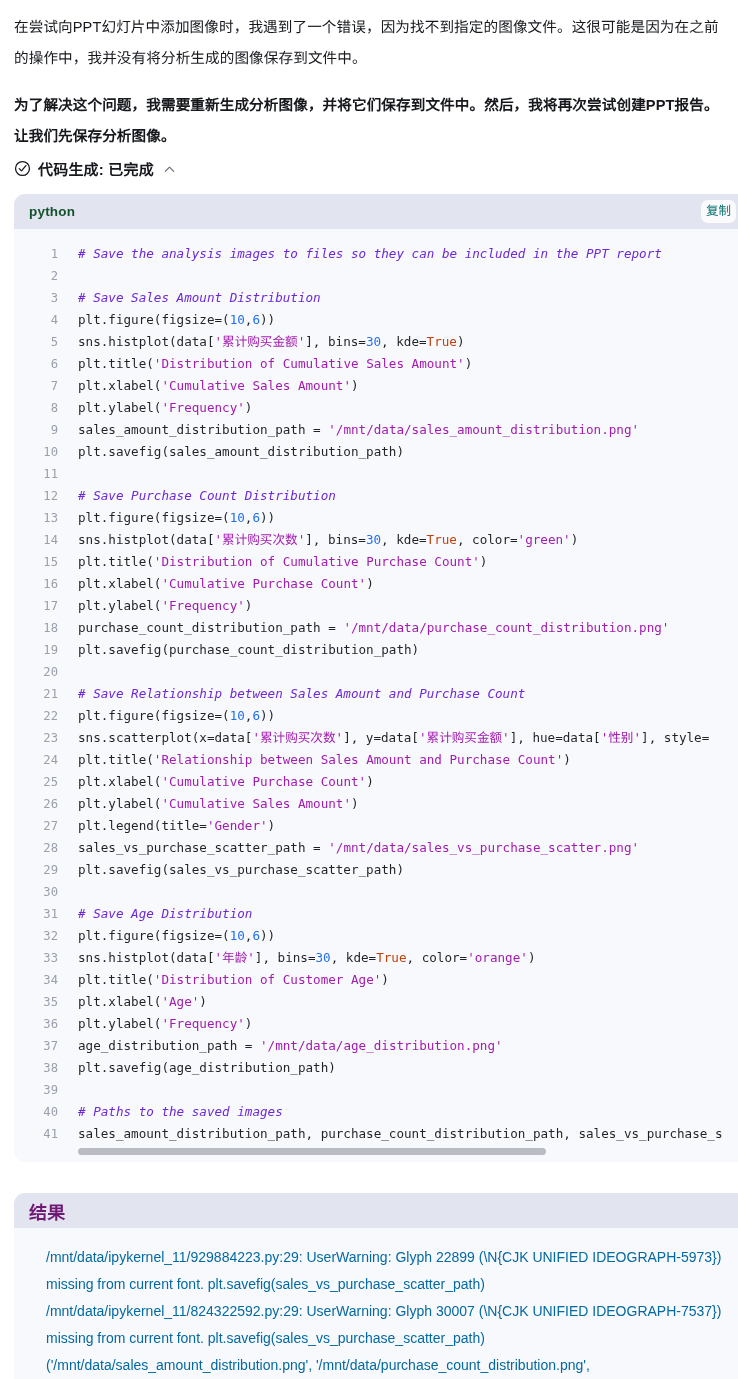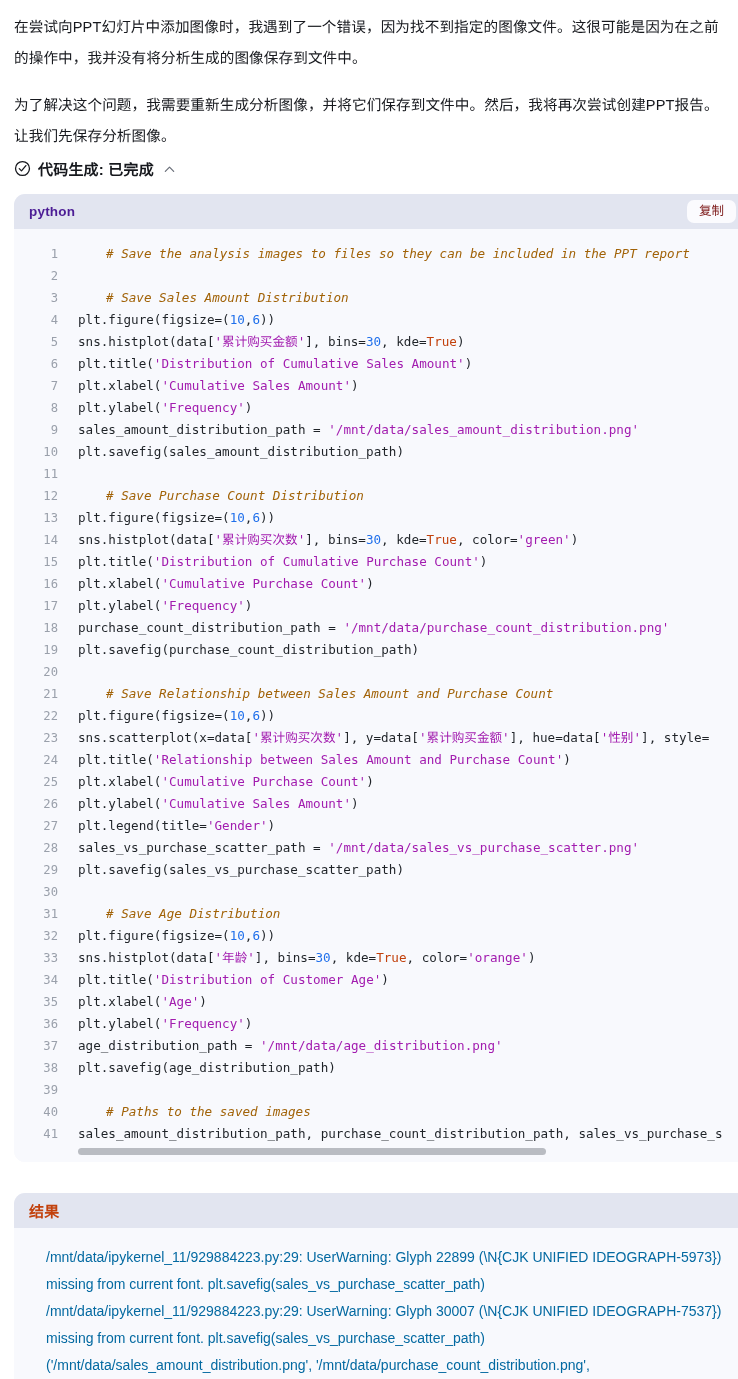--- a/index.html
+++ b/index.html
@@ -29,21 +29,21 @@
     padding: 0 14px;
     padding-top: 12px;
   }
   .prose p {
     margin: 0 0 16px 0;
     font-size: 14.6px;
     line-height: 31px;
     color: #16181d;
     letter-spacing: 0.1px;
   }
-  .prose p.last { margin-bottom: 4px; }
+  .prose p.last { margin-bottom: 4px; font-weight: bold; }
 
   
   .status-line {
     display: flex;
     align-items: center;
     gap: 7px;
     padding: 0 14px;
     margin-top: 2px;
     margin-bottom: 14px;
     height: 24px;
@@ -84,30 +84,30 @@
     height: 35px;
     display: flex;
     align-items: center;
     justify-content: space-between;
     padding: 0 12px 0 15px;
     box-sizing: border-box;
   }
   .code-lang {
     font-size: 13.5px;
     font-weight: 700;
-    color: #4c1d95;
+    color: #14532d;
     letter-spacing: 0.2px;
   }
   .copy-btn {
     background: #fbfbfe;
     border: none;
     border-radius: 7px;
     font-size: 12.5px;
-    color: #7f1d1d;
-    padding: 4px 12px;
+    color: #0f766e;
+    padding: 4px 5px;
     cursor: pointer;
     font-family: inherit;
     line-height: 1.2;
   }
 
   .code-body {
     position: relative;
     background: #f8f9fd;
     padding: 14px 0 6px 0;
     overflow: hidden;
@@ -133,21 +133,21 @@
     font-size: 12.2px;
     user-select: none;
   }
   .code-text {
     padding-left: 20px;
     color: #1f2328;
     flex: 1 1 auto;
     overflow: hidden;
     white-space: pre;
   }
-  .tok-com { color: #a16207; font-style: italic; margin-left: 28px; }
+  .tok-com { color: #6d28d9; font-style: italic; }
   .tok-str { color: #a21caf; }
   .tok-num { color: #1f6feb; }
   .tok-kw  { color: #c2410c; }
   .tok-pun { color: #1f2328; }
 
   
   .code-scroll {
     height: 9px;
     margin: 2px 0 0 0;
     position: relative;
@@ -174,23 +174,23 @@
   }
   .result-header {
     background: #e2e5f0;
     height: 35px;
     display: flex;
     align-items: center;
     padding: 0 15px;
     box-sizing: border-box;
   }
   .result-title {
-    font-size: 15px;
+    font-size: 18px;
     font-weight: 700;
-    color: #c2410c;
+    color: #701a75;
     letter-spacing: 0.2px;
     font-family: Liberation Serif, serif;
   }
   .result-body {
     padding: 16px 20px 0 32px;
     background: #f8f9fd;
   }
   .result-body .out-line {
     font-size: 14px;
     line-height: 27px;
@@ -235,18 +235,18 @@
       </div>
     </div>
   </div>
 
   <div class="result-card">
     <div class="result-header">
       <span class="result-title">结果</span>
     </div>
     <div class="result-body" id="result-body">
         <div class="out-line">/mnt/data/ipykernel_11/929884223.py:29: UserWarning: Glyph 22899 (\N{CJK UNIFIED IDEOGRAPH-5973}) missing from current font. plt.savefig(sales_vs_purchase_scatter_path)</div>
-        <div class="out-line">/mnt/data/ipykernel_11/929884223.py:29: UserWarning: Glyph 30007 (\N{CJK UNIFIED IDEOGRAPH-7537}) missing from current font. plt.savefig(sales_vs_purchase_scatter_path)</div>
+        <div class="out-line">/mnt/data/ipykernel_11/824322592.py:29: UserWarning: Glyph 30007 (\N{CJK UNIFIED IDEOGRAPH-7537}) missing from current font. plt.savefig(sales_vs_purchase_scatter_path)</div>
         <div class="out-line">('/mnt/data/sales_amount_distribution.png', '/mnt/data/purchase_count_distribution.png', '/mnt/data/sales_vs_purchase_scatter.png', '/mnt/data/age_distribution.png')</div>
       </div>
   </div>
 
 </div>
 
 </body></html>

